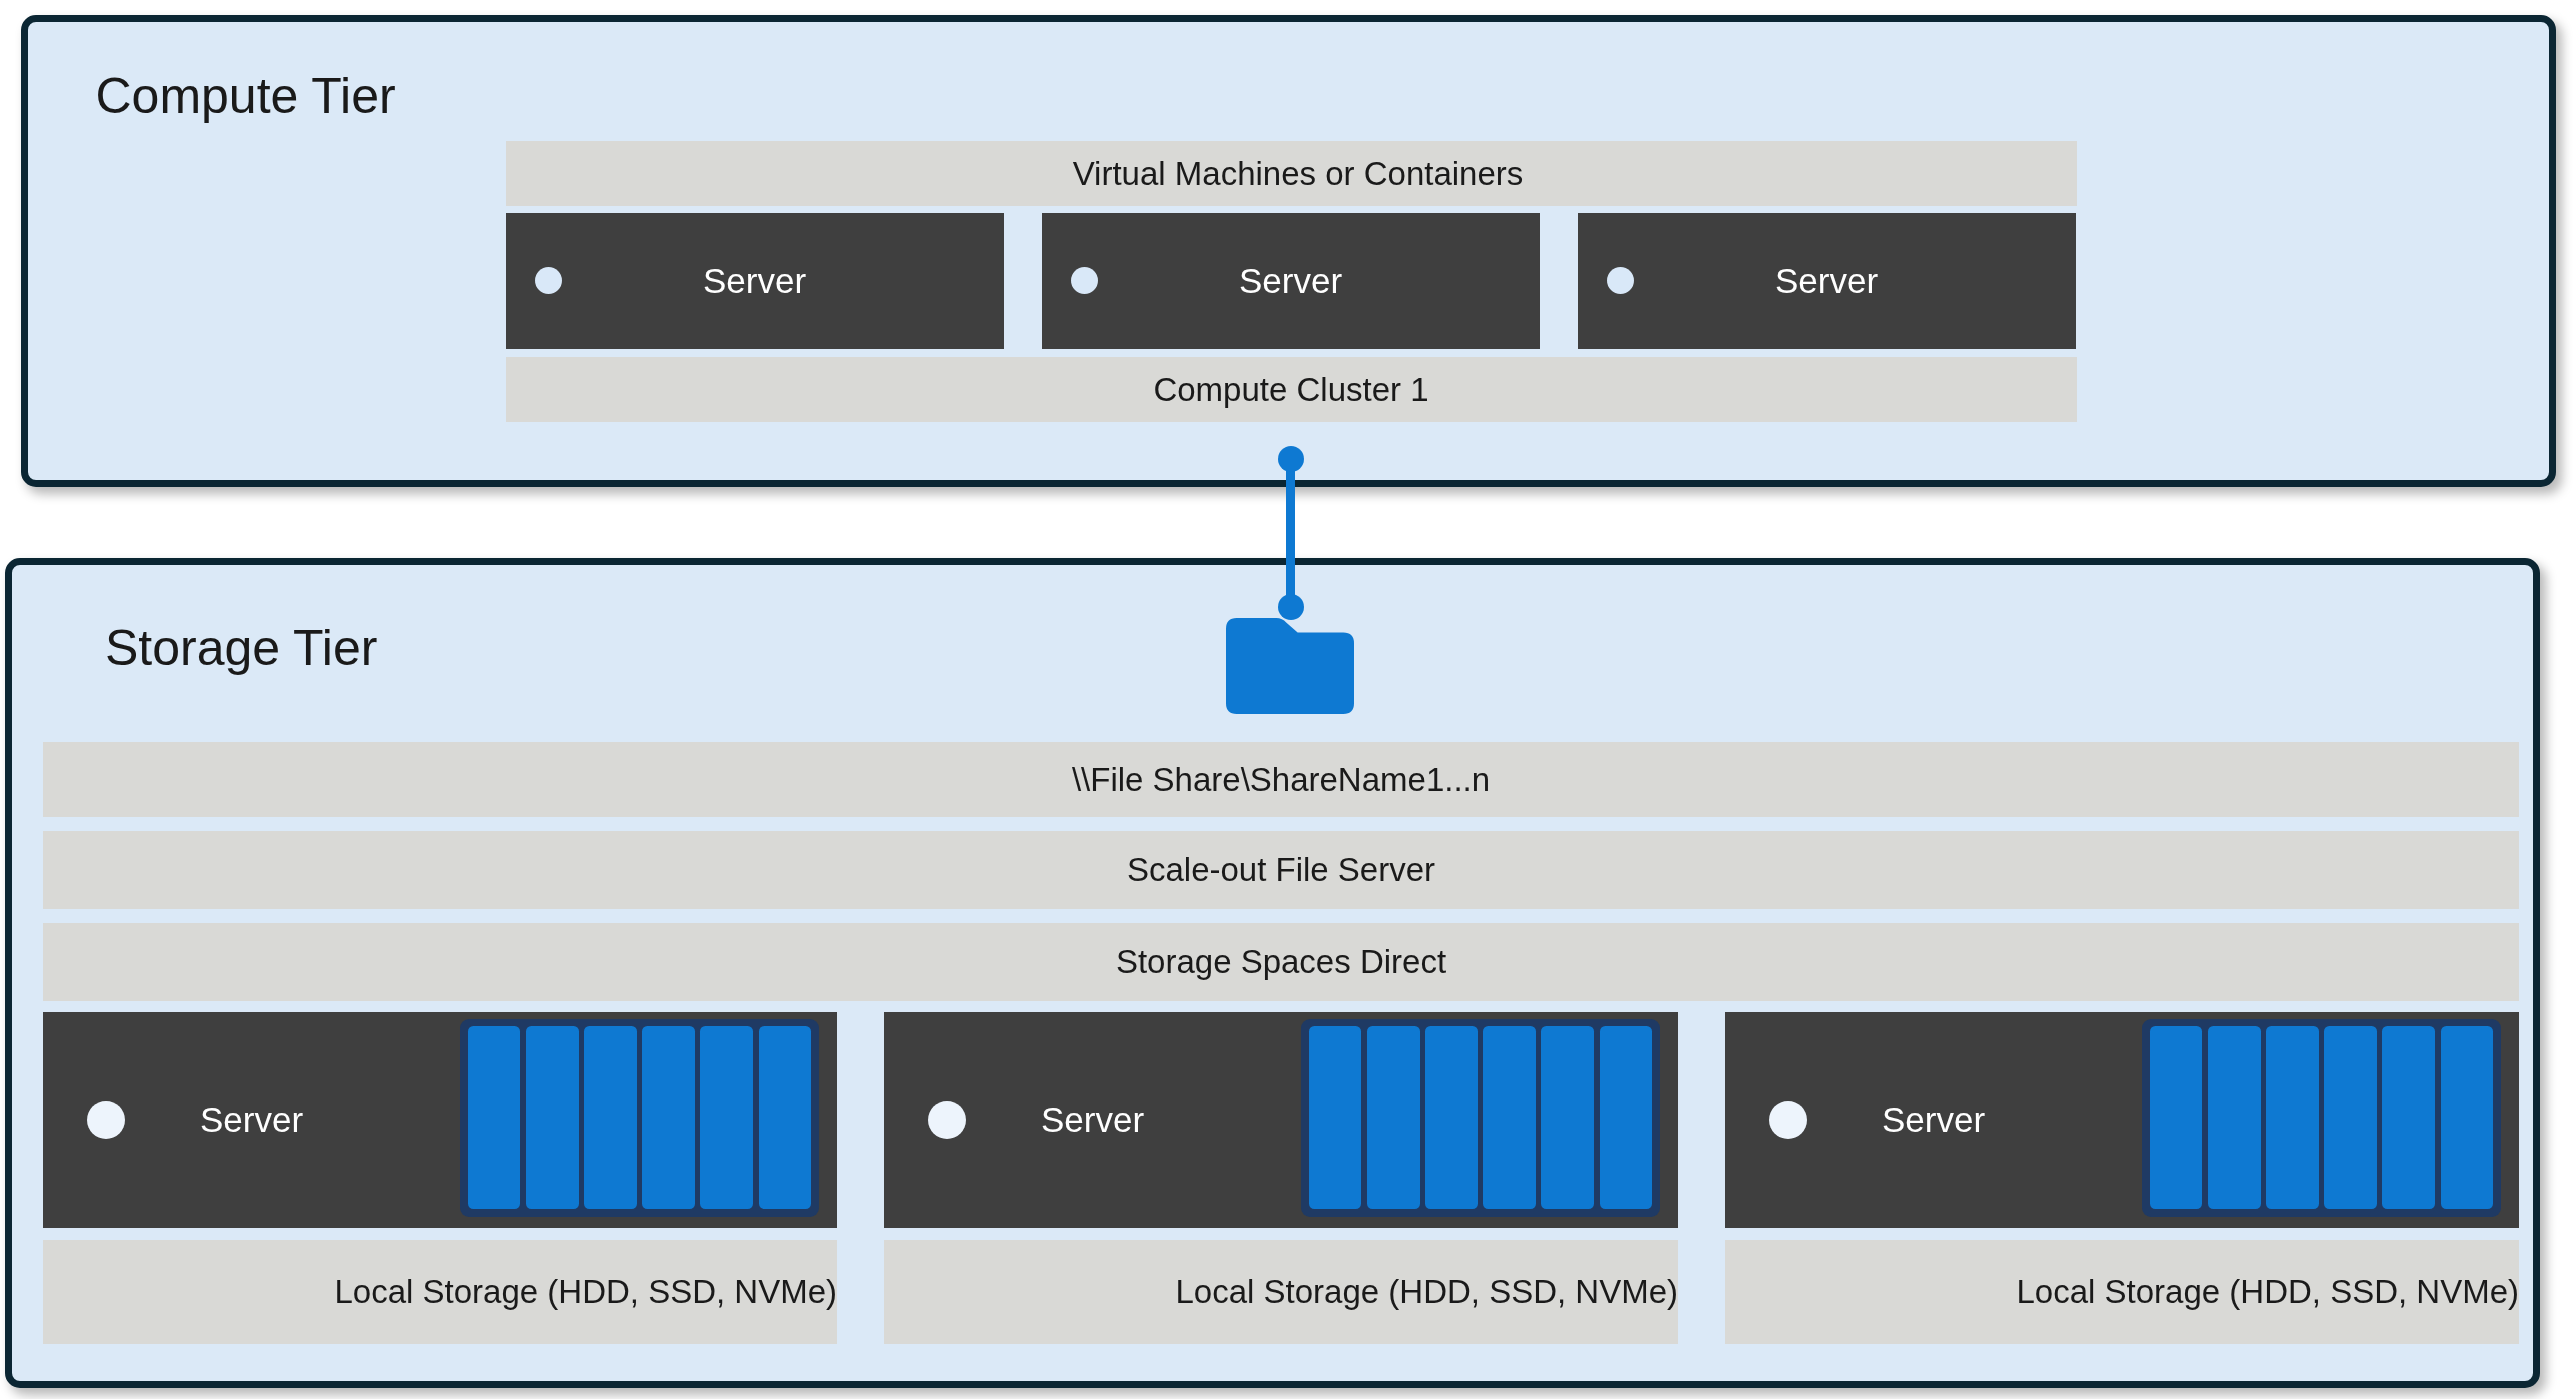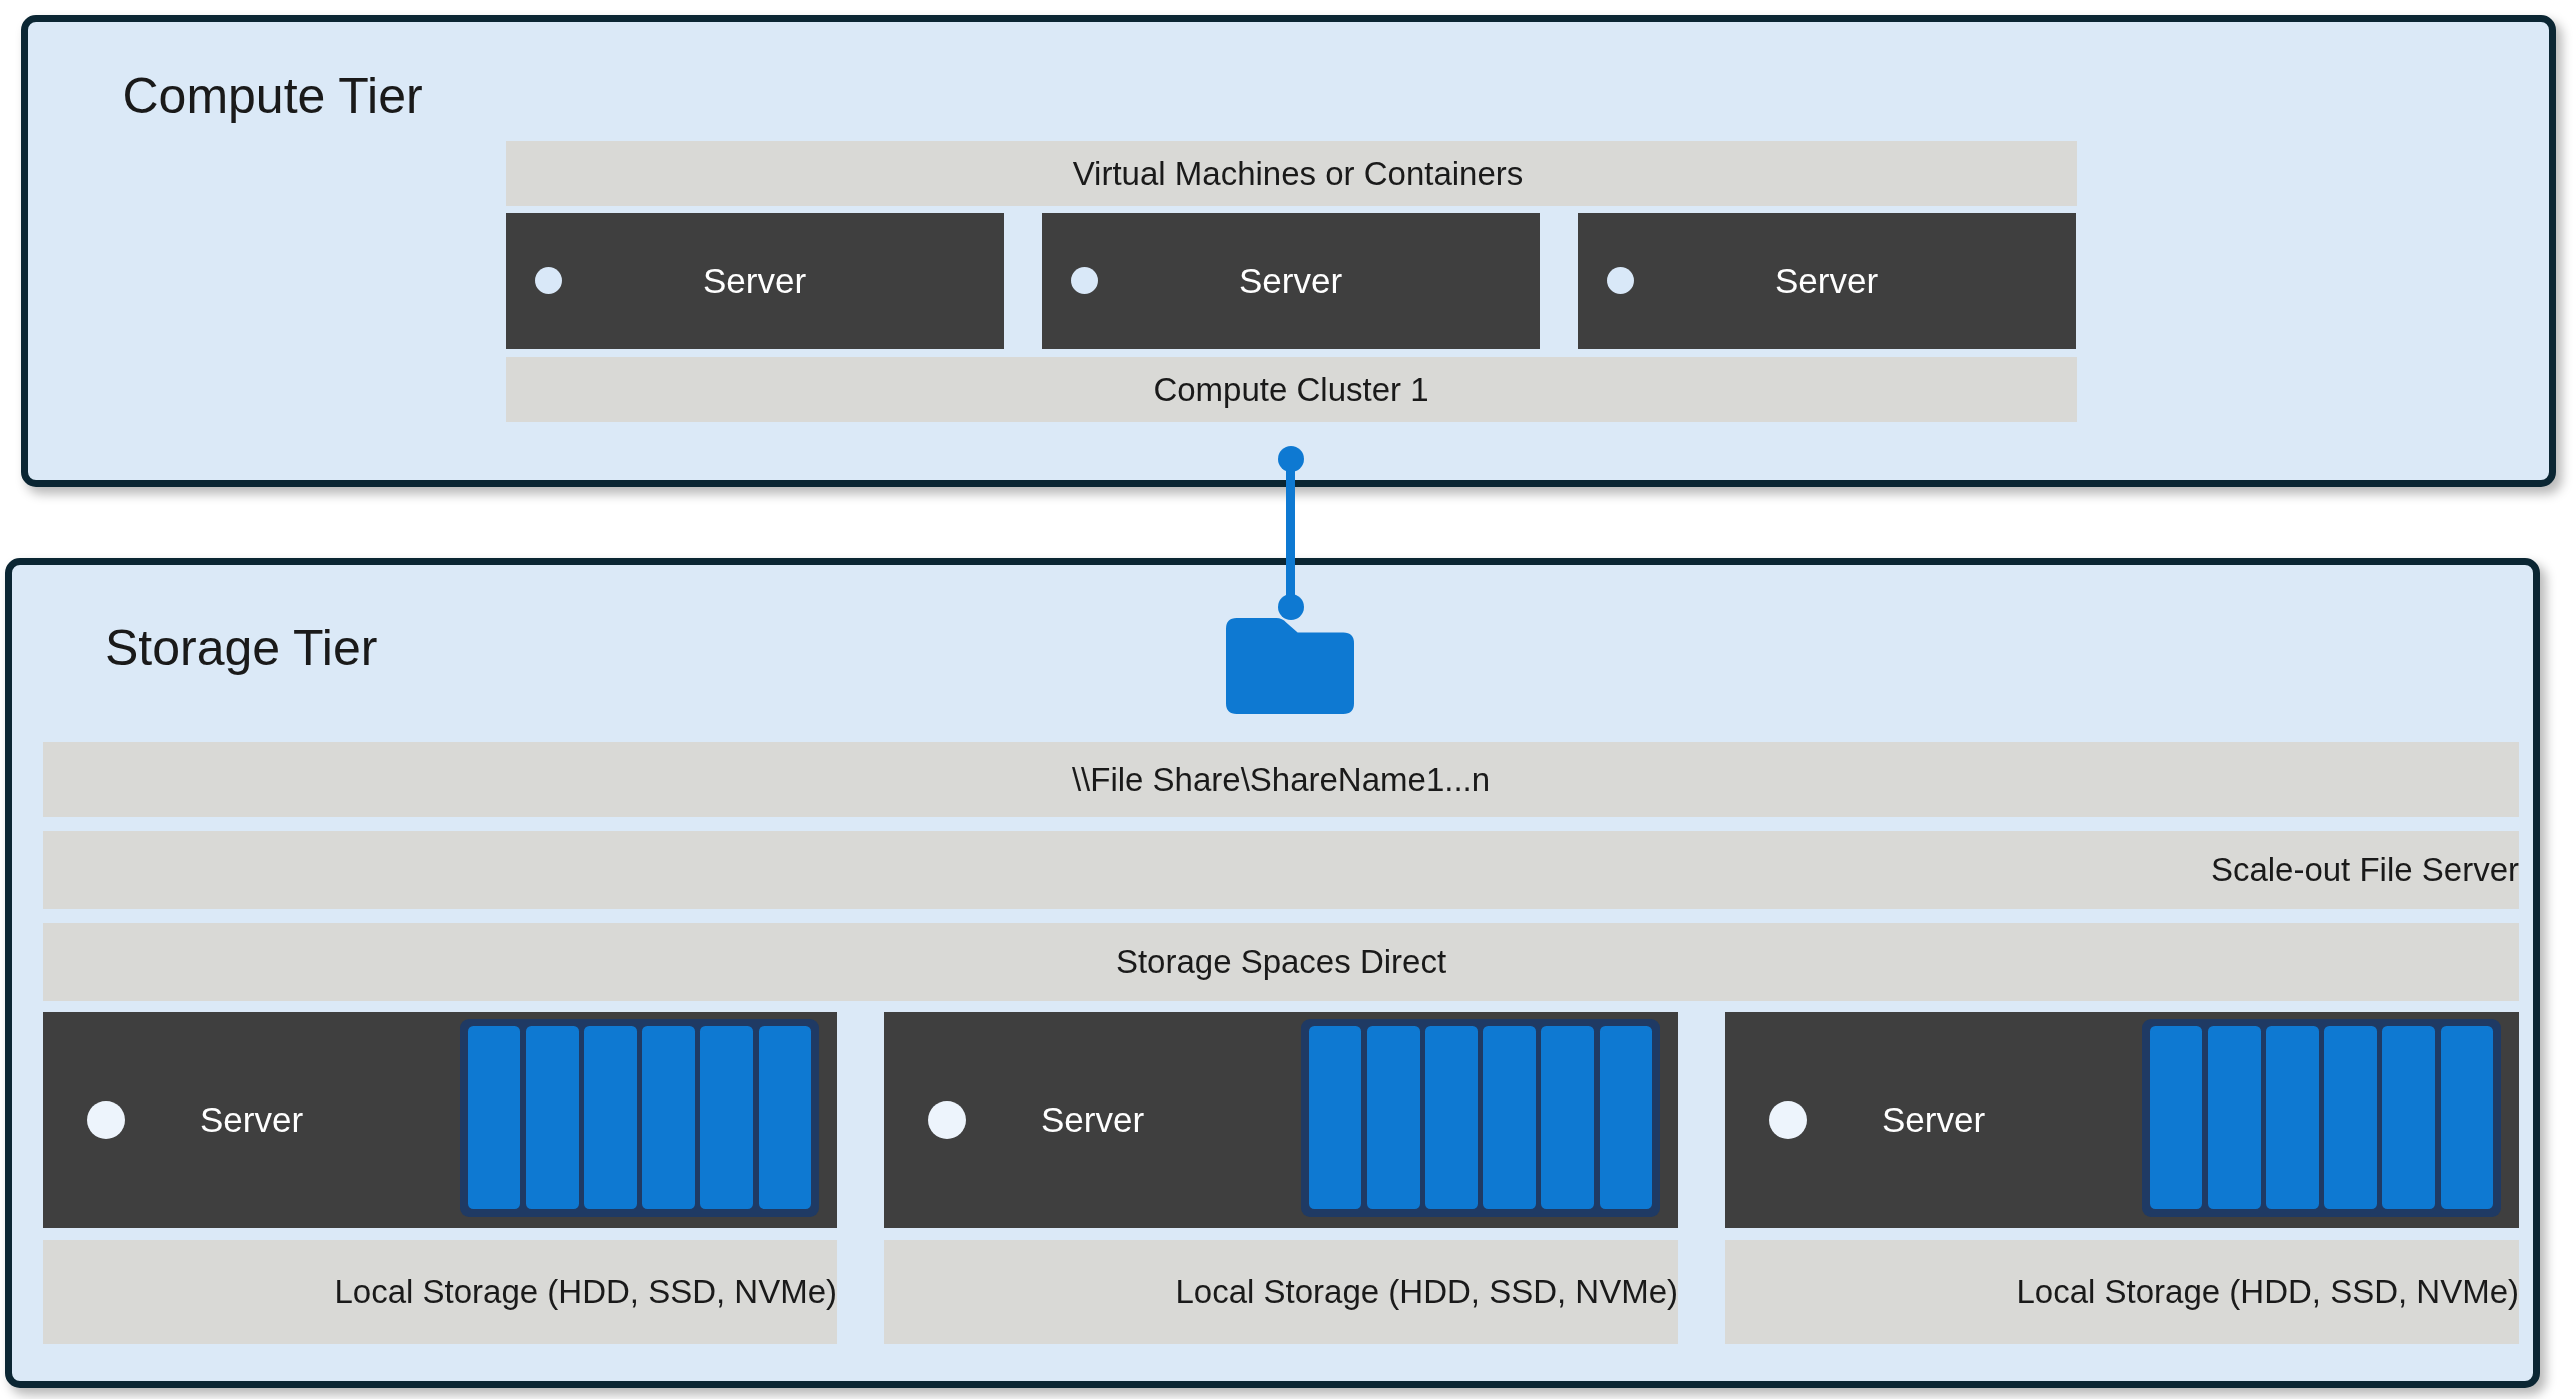--- a/index.html
+++ b/index.html
@@ -28,21 +28,21 @@
   #compute-panel{left:20.5px;top:15px;width:2535px;height:472px;}
   #storage-panel{left:5px;top:558px;width:2535px;height:830px;}
 
   .tier-title{
     position:absolute;
     font-size:50px;
     color:var(--text-dark);
     line-height:1.1;
     white-space:nowrap;
   }
-  #compute-title{left:95px;top:47px;}
+  #compute-title{left:68px;top:47px;}
   #storage-title{left:93px;top:56px;}
 
   .gray-bar{
     position:absolute;
     background:var(--bar-gray);
     display:flex;align-items:center;justify-content:center;
     font-size:33px;color:var(--text-dark);
     white-space:nowrap;
   }
 
@@ -59,21 +59,21 @@
     position:absolute;left:29px;top:50%;margin-top:-13.7px;
     width:27px;height:27px;border-radius:50%;
     background:var(--dot-light);
   }
   #compute-server-1{left:478px;}
   #compute-server-2{left:1014px;}
   #compute-server-3{left:1550px;}
 
   
   #fileshare-bar{left:31px;top:177px;width:2476px;height:75px;text-align:center;}
-  #sofs-bar{left:31px;top:266px;width:2476px;height:78px;justify-content:flex-end;}
+  #sofs-bar{left:31px;top:266px;width:2476px;height:78px;}
   #s2d-bar{left:31px;top:358px;width:2476px;height:78px;}
 
   .storage-server{
     position:absolute;top:447px;width:794px;height:216px;
     background:var(--box-dark);
   }
   #storage-server-1{left:31px;}
   #storage-server-2{left:872px;}
   #storage-server-3{left:1713px;}
   .storage-server .power-dot{

